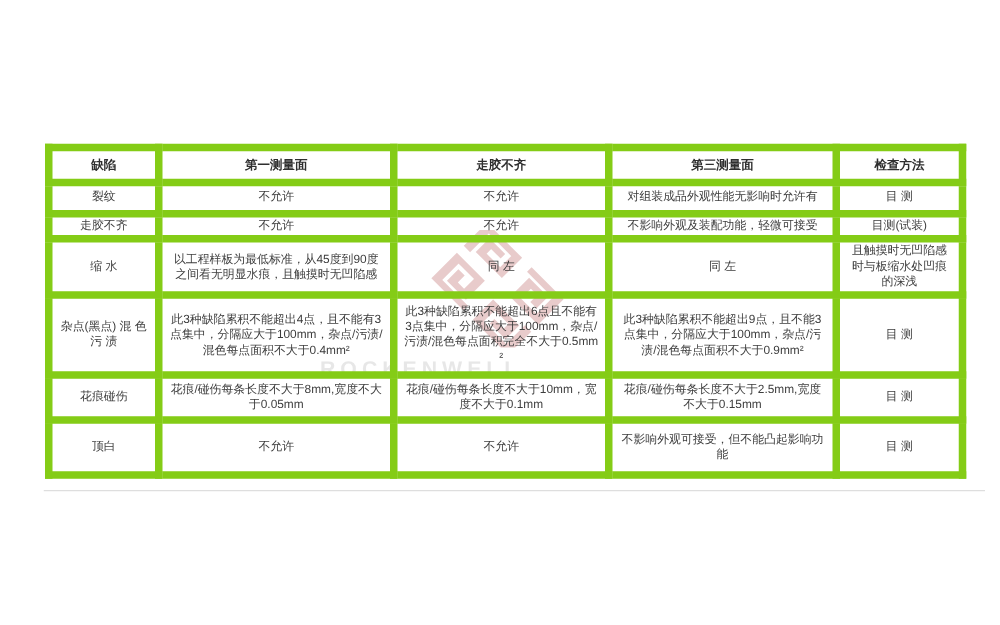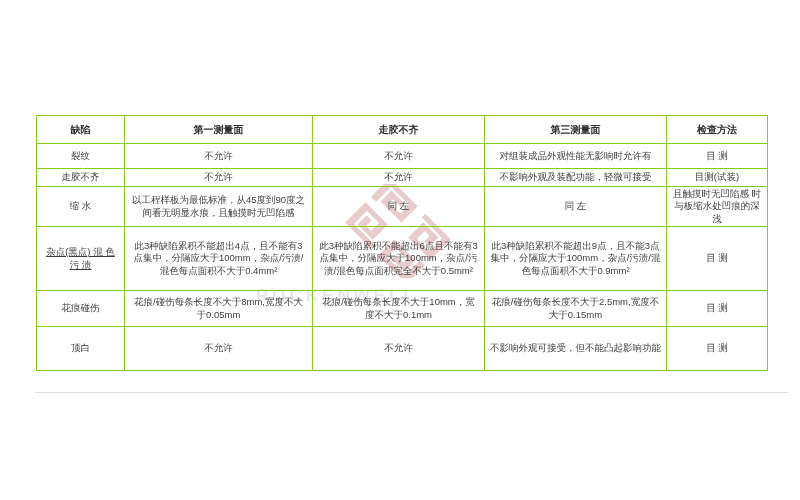--- a/index.html
+++ b/index.html
@@ -20,32 +20,32 @@
     user-select:none;
   }
 
   
   table.spec{
     position:absolute;left:36px;top:115px;z-index:1;
     width:731px;border-collapse:collapse;table-layout:fixed;
     background:transparent;
   }
   table.spec td,table.spec th{
-    border:1px solid #84cc16;
+    border:6px solid #84cc16;
     padding:1px 5px;
     text-align:center;vertical-align:middle;
     font-size:9.5px;line-height:1.3;
     font-weight:normal;color:#3d3d3d;
     background:transparent;
     word-break:break-all;
   }
   table.spec th{font-weight:bold;font-size:10px;color:#2f2f2f;}
   td.left{text-align:left;margin-top:48px;}
   td.small{font-size:9px;}
-  td.tiny{font-size:8px;padding:1px 2px;text-decoration:underline;}
+  td.tiny{font-size:8px;padding:1px 2px;}
 
   .page-divider{
     position:absolute;left:35px;top:392px;width:753px;height:1px;
     background:#dedede;z-index:0;
   }
 </style>
 </head>
 <body>
 
 <div class="stage">

